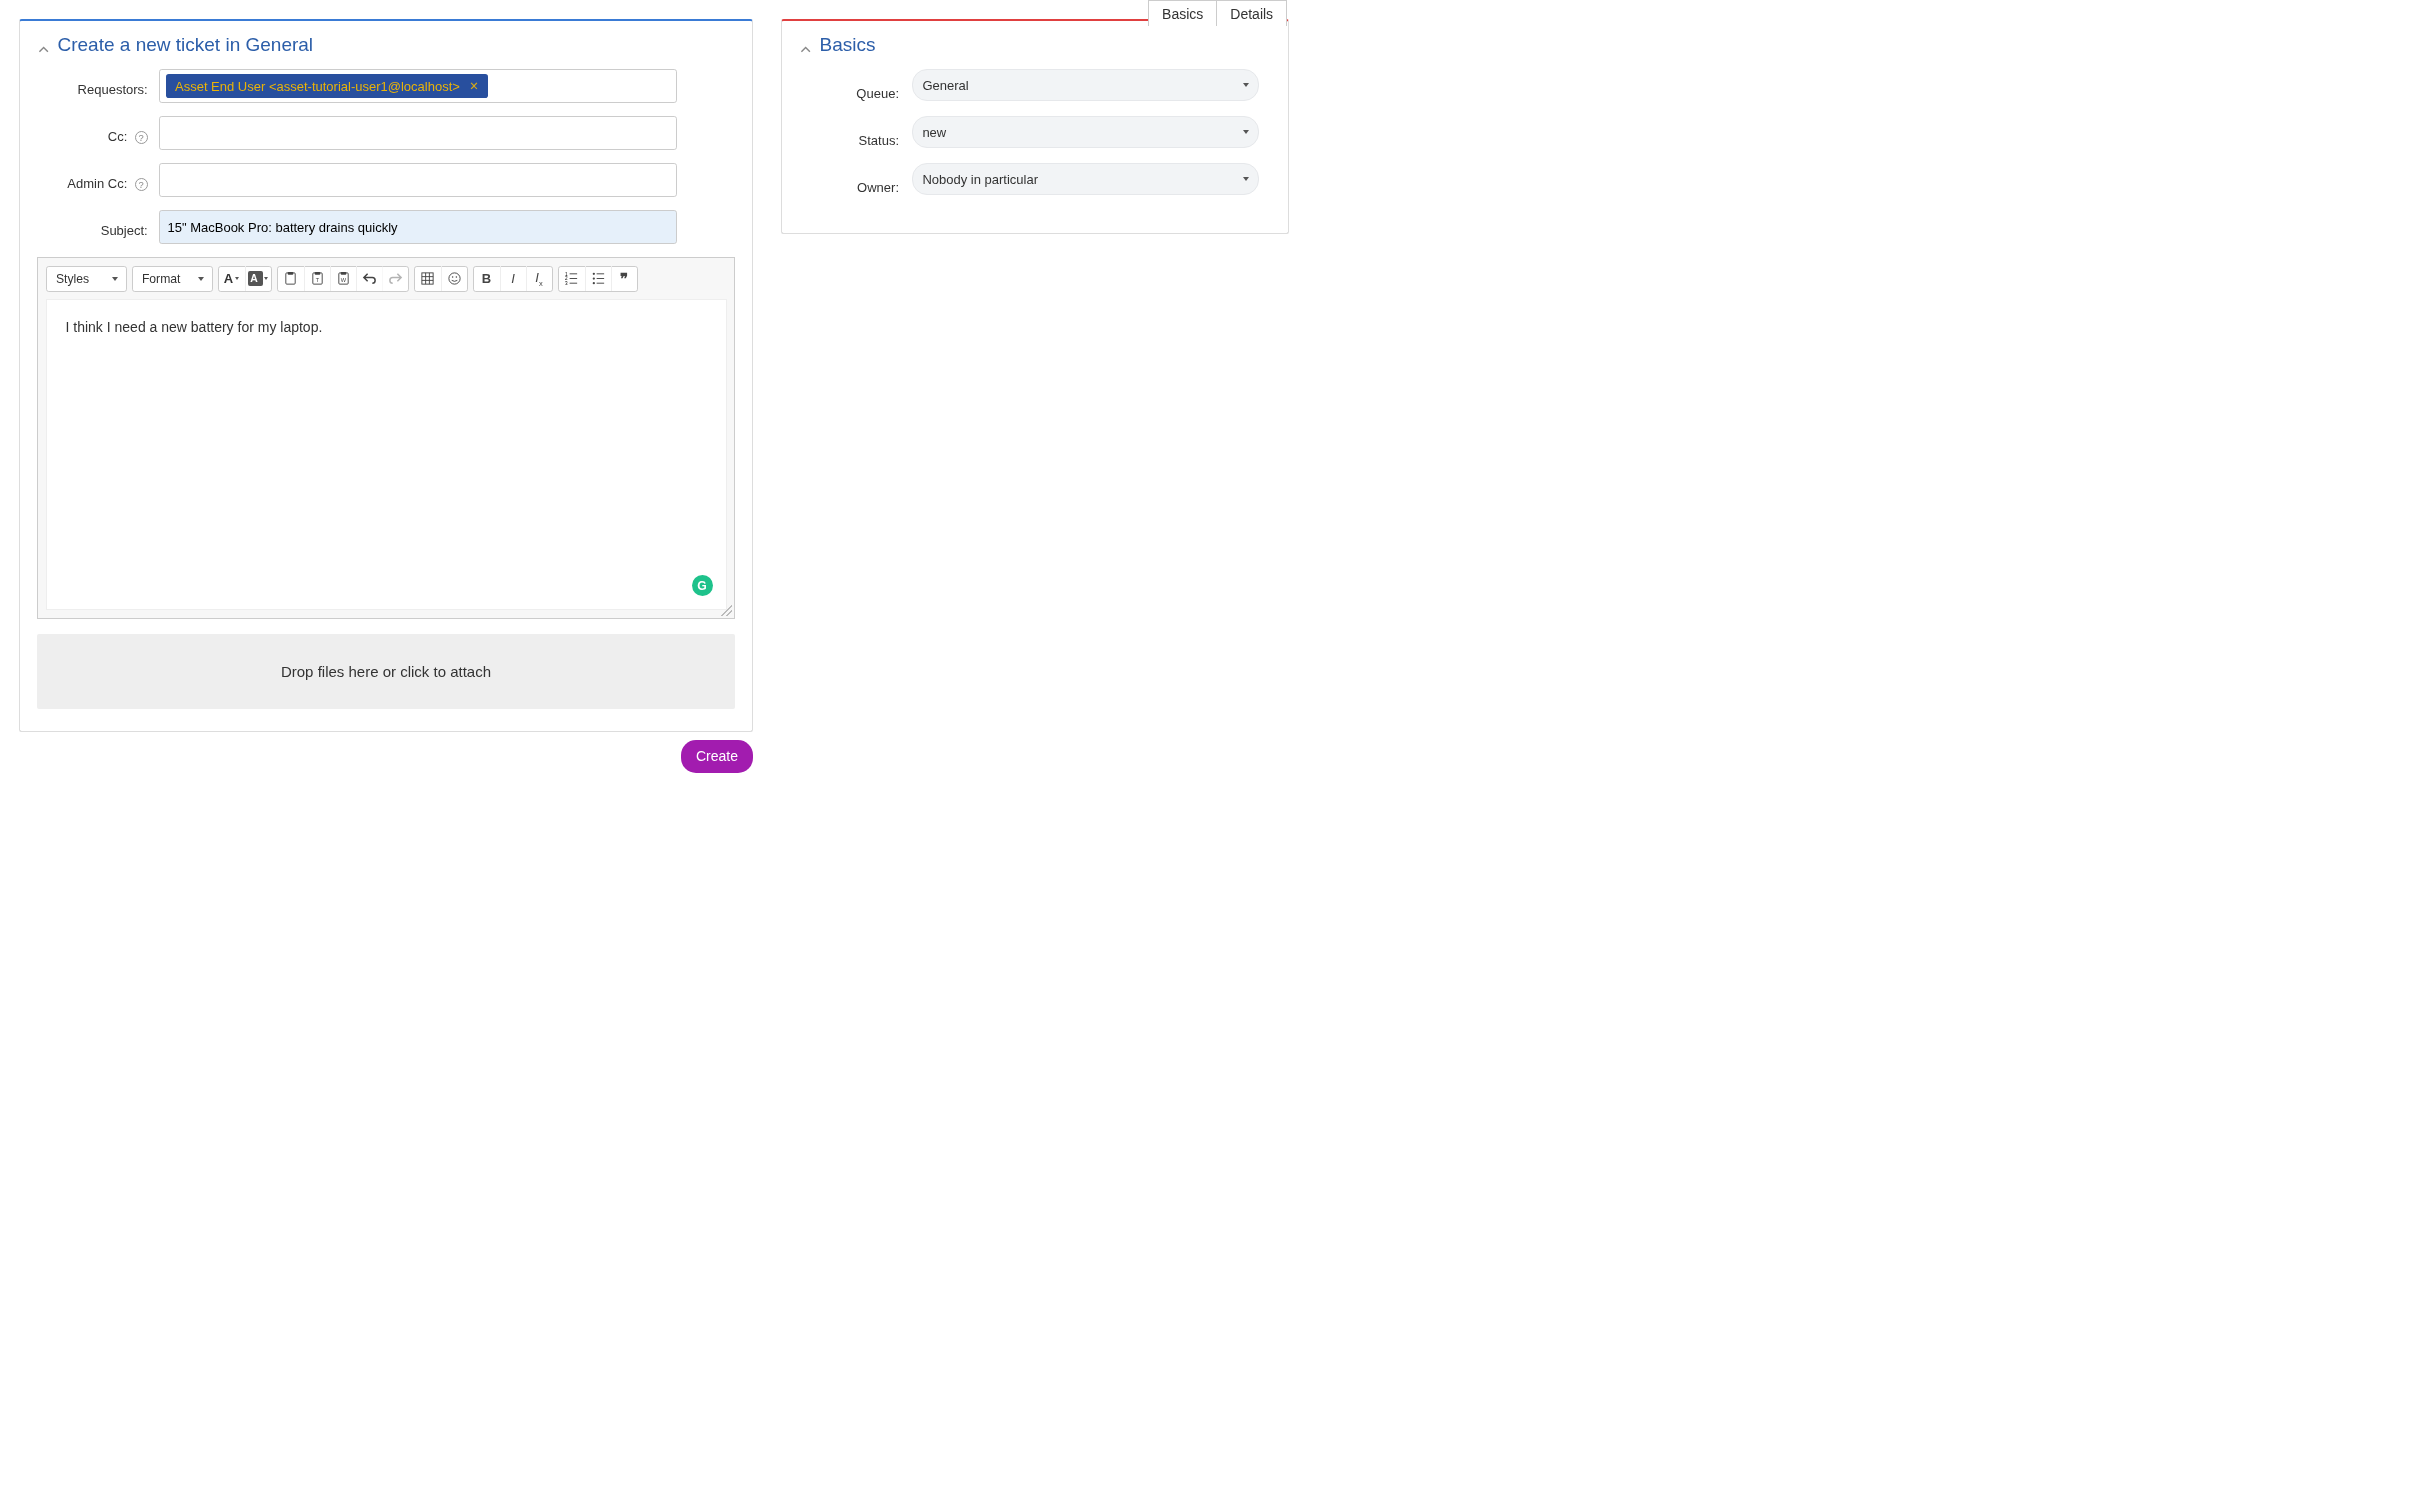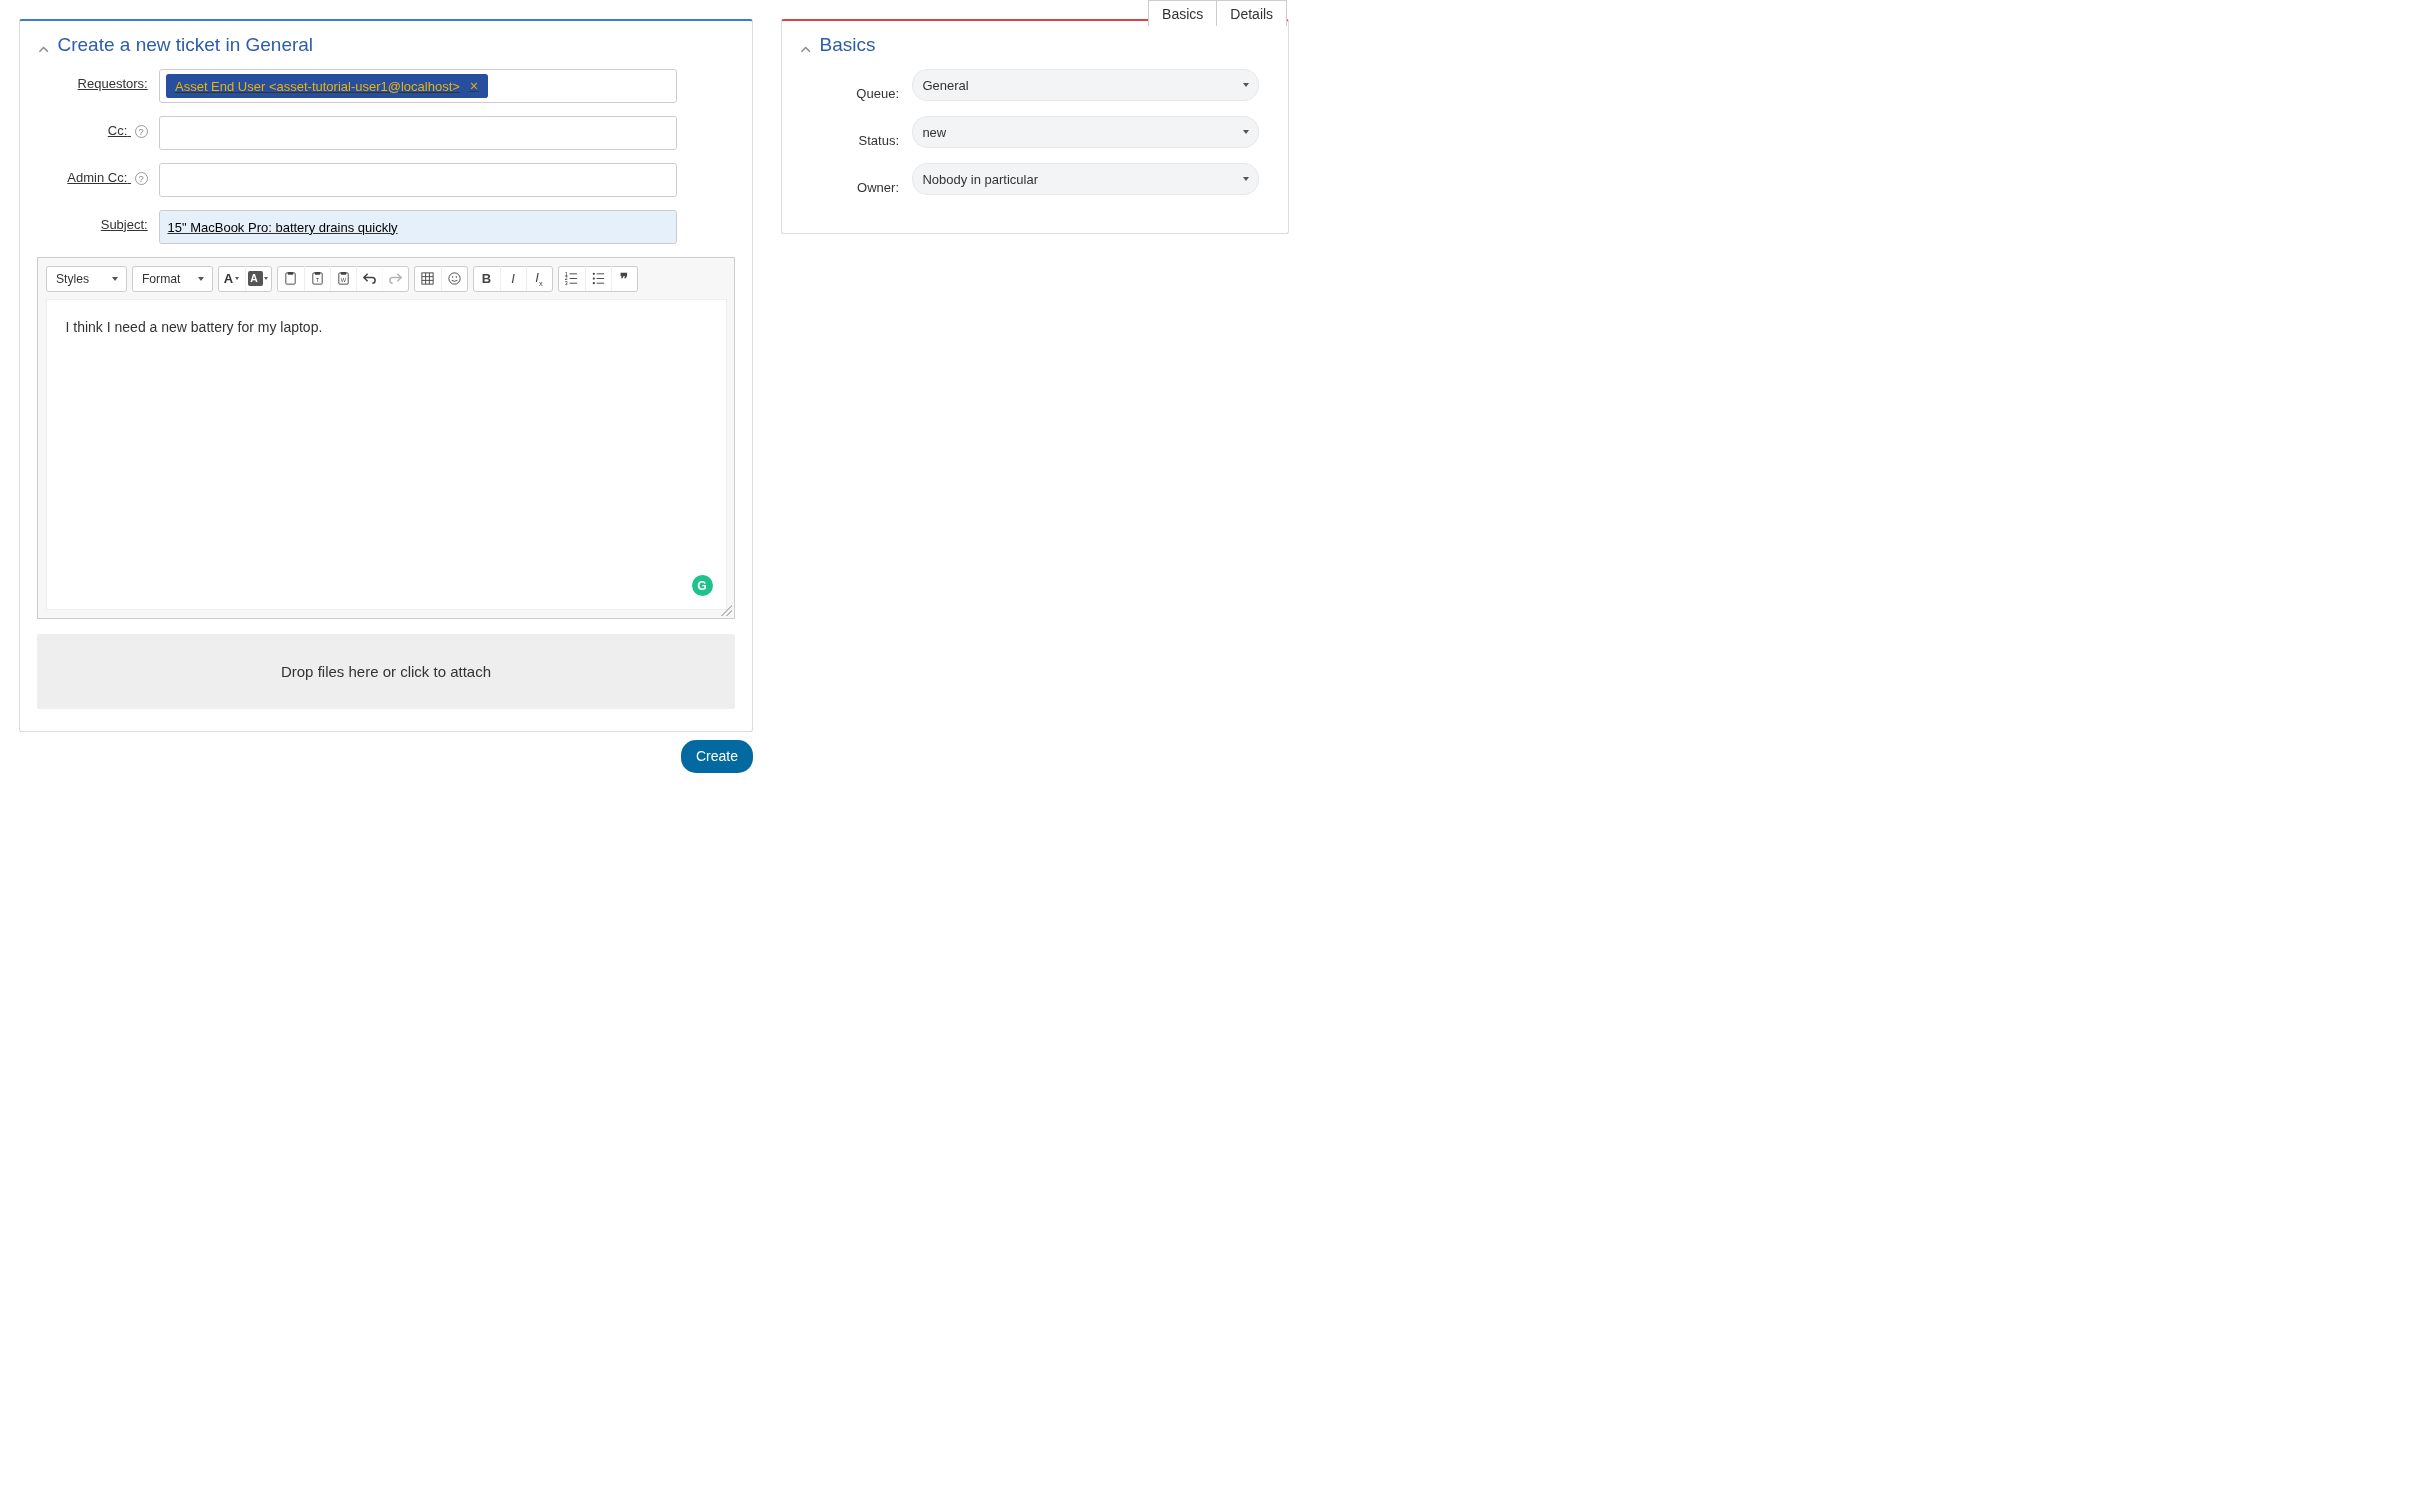--- a/index.html
+++ b/index.html
@@ -39,23 +39,22 @@
     width: 13px; height: 13px; margin-right: 7.5px;
     display: inline-flex; align-items: center; justify-content: center;
     color: #888; cursor: pointer;
   }
   .chevron svg { width: 11.3px; height: 11.3px; }
 
   .card-body { padding: 5.6px 17px 22.6px; }
 
   .form-row {
     display: flex;
-    align-items: flex-start;
+    align-items: center;
     margin-bottom: 13px;
-    text-decoration: underline;
   }
   .form-label {
     flex: 0 0 122px;
     text-align: right;
     padding-right: 11.3px;
     padding-top: 6.6px;
     font-size: 13px;
     color: #333;
   }
   .help-q {
@@ -228,21 +227,21 @@
     font-size: 15px;
     cursor: pointer;
   }
 
   .create-row {
     display: flex;
     justify-content: flex-end;
     margin-top: 7.5px;
   }
   .btn-primary {
-    background: #0369a1;
+    background: #a21caf;
     color: #fff;
     border: none;
     border-radius: 15px;
     padding: 8.5px 15px;
     font-size: 14px;
     cursor: pointer;
   }
 
   .txcolor-swatch {
     display:inline-block;width:15px;height:15px;background:#555;border-radius:1.9px;position:relative;

